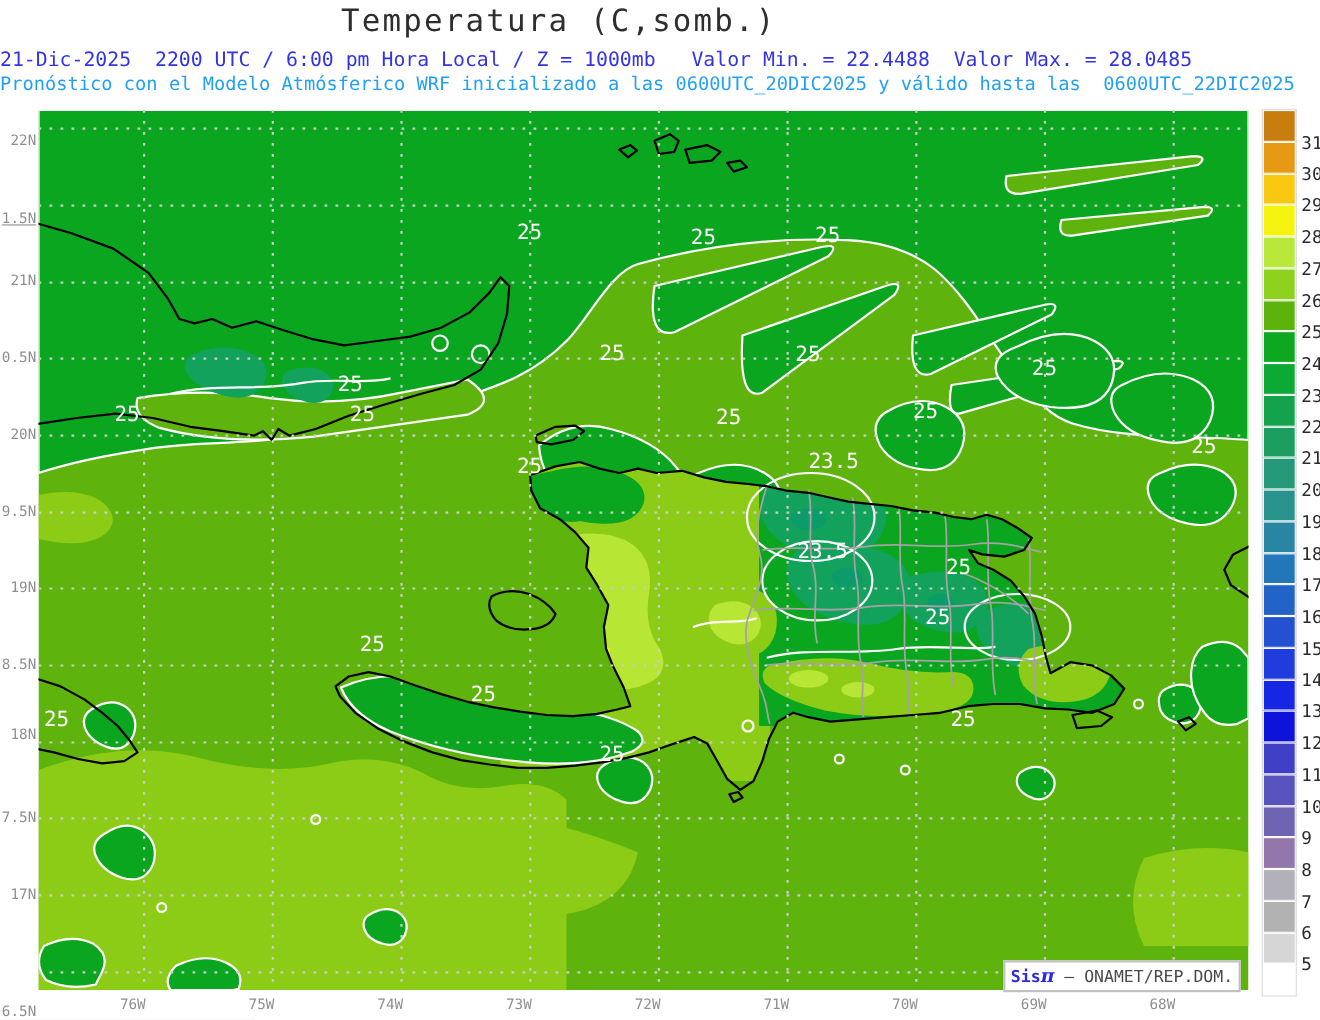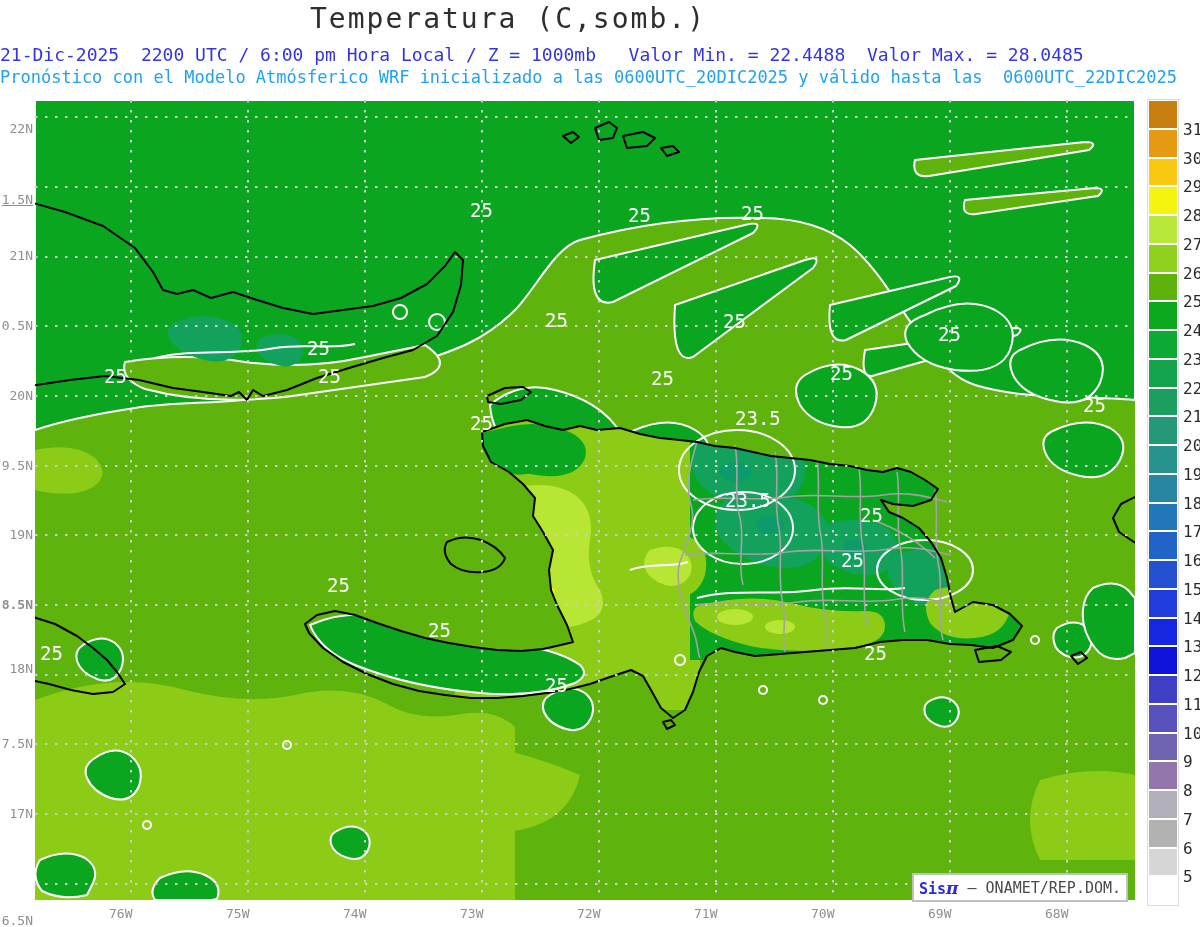--- a/index.html
+++ b/index.html
@@ -205,21 +205,21 @@
   </div>
 
   <div id="y-axis">
       <div class="ytick" style="left: 1px; top: 109px; margin-top: 12px;">22N</div>
       <div class="ytick" style="left: 1px; top: 192px; text-decoration: underline;">1.5N</div>
       <div class="ytick" style="left: 1px; top: 248.4px;">21N</div>
       <div class="ytick" style="left: 1px; top: 318.1px;">0.5N</div>
       <div class="ytick" style="left: 1px; top: 387.8px;">20N</div>
       <div class="ytick" style="left: 1px; top: 457.5px;">9.5N</div>
       <div class="ytick" style="left: 1px; top: 527.2px;">19N</div>
-      <div class="ytick" style="left: 1px; top: 596.9px; font-weight: bold;">8.5N</div>
+      <div class="ytick" style="left: 1px; top: 596.9px;">8.5N</div>
       <div class="ytick" style="left: 1px; top: 661px;">18N</div>
       <div class="ytick" style="left: 1px; top: 736.3px;">7.5N</div>
       <div class="ytick" style="left: 1px; top: 806px;">17N</div>
       <div class="ytick" style="left: 1px; top: 913px;">6.5N</div>
     </div>
   <div id="x-axis">
       <div class="xtick" style="left: 109px; top: 906px;">76W</div>
       <div class="xtick" style="left: 226px; top: 906px;">75W</div>
       <div class="xtick" style="left: 343px; top: 906px;">74W</div>
       <div class="xtick" style="left: 460px; top: 906px;">73W</div>

